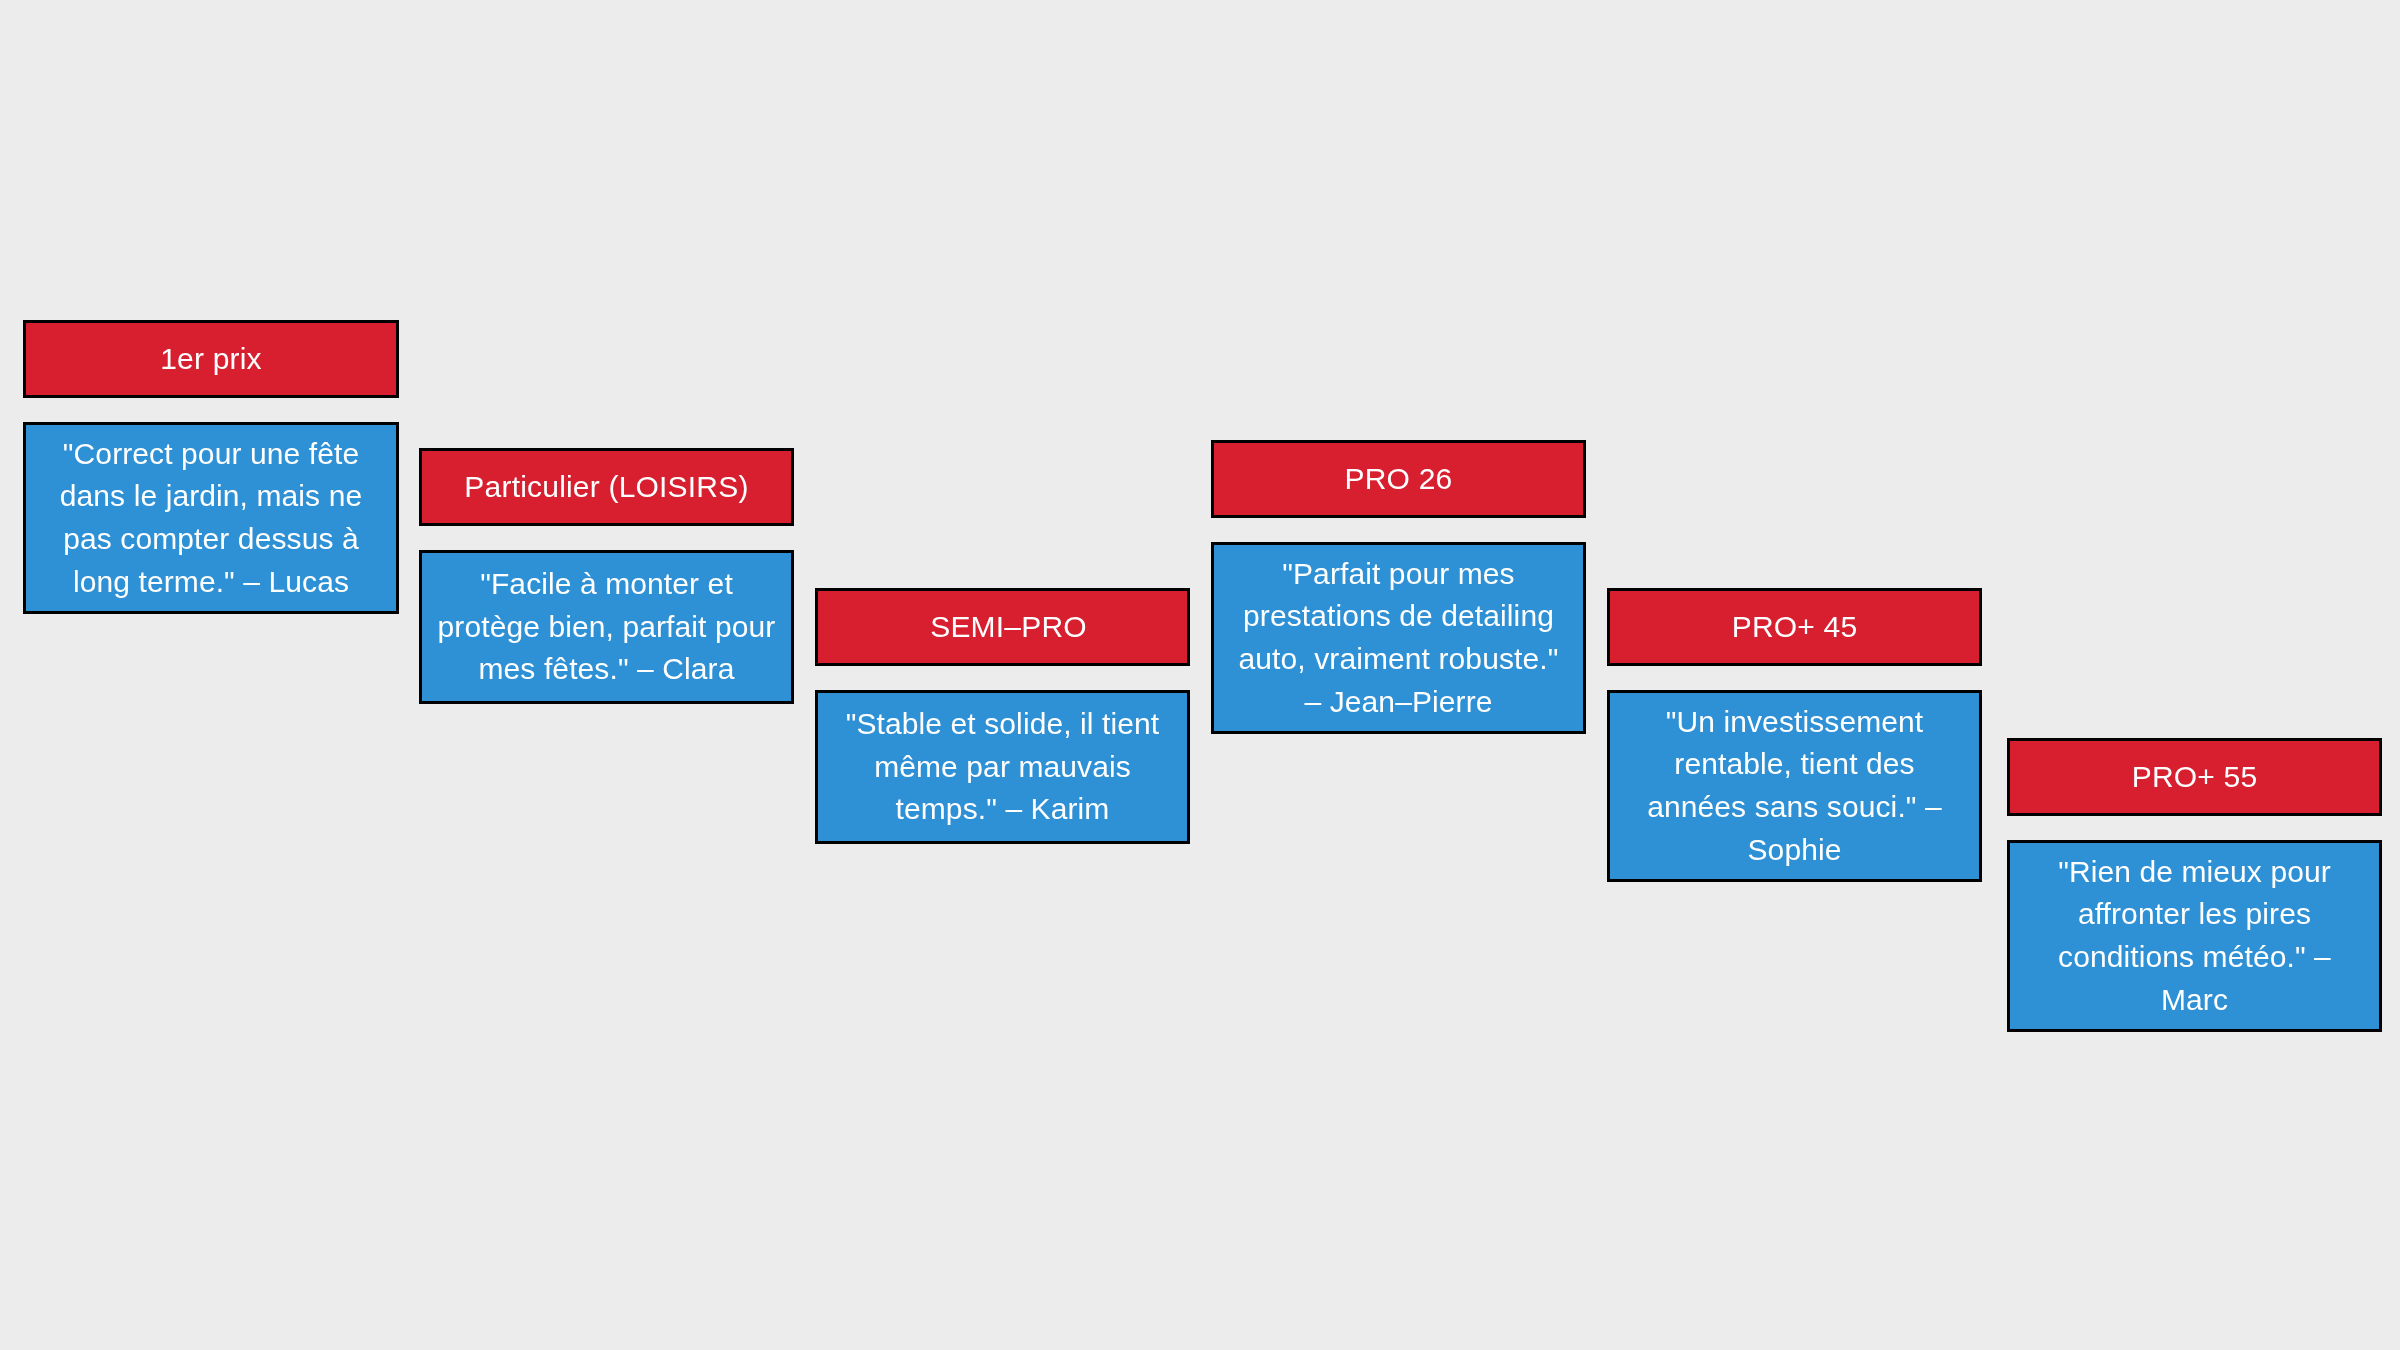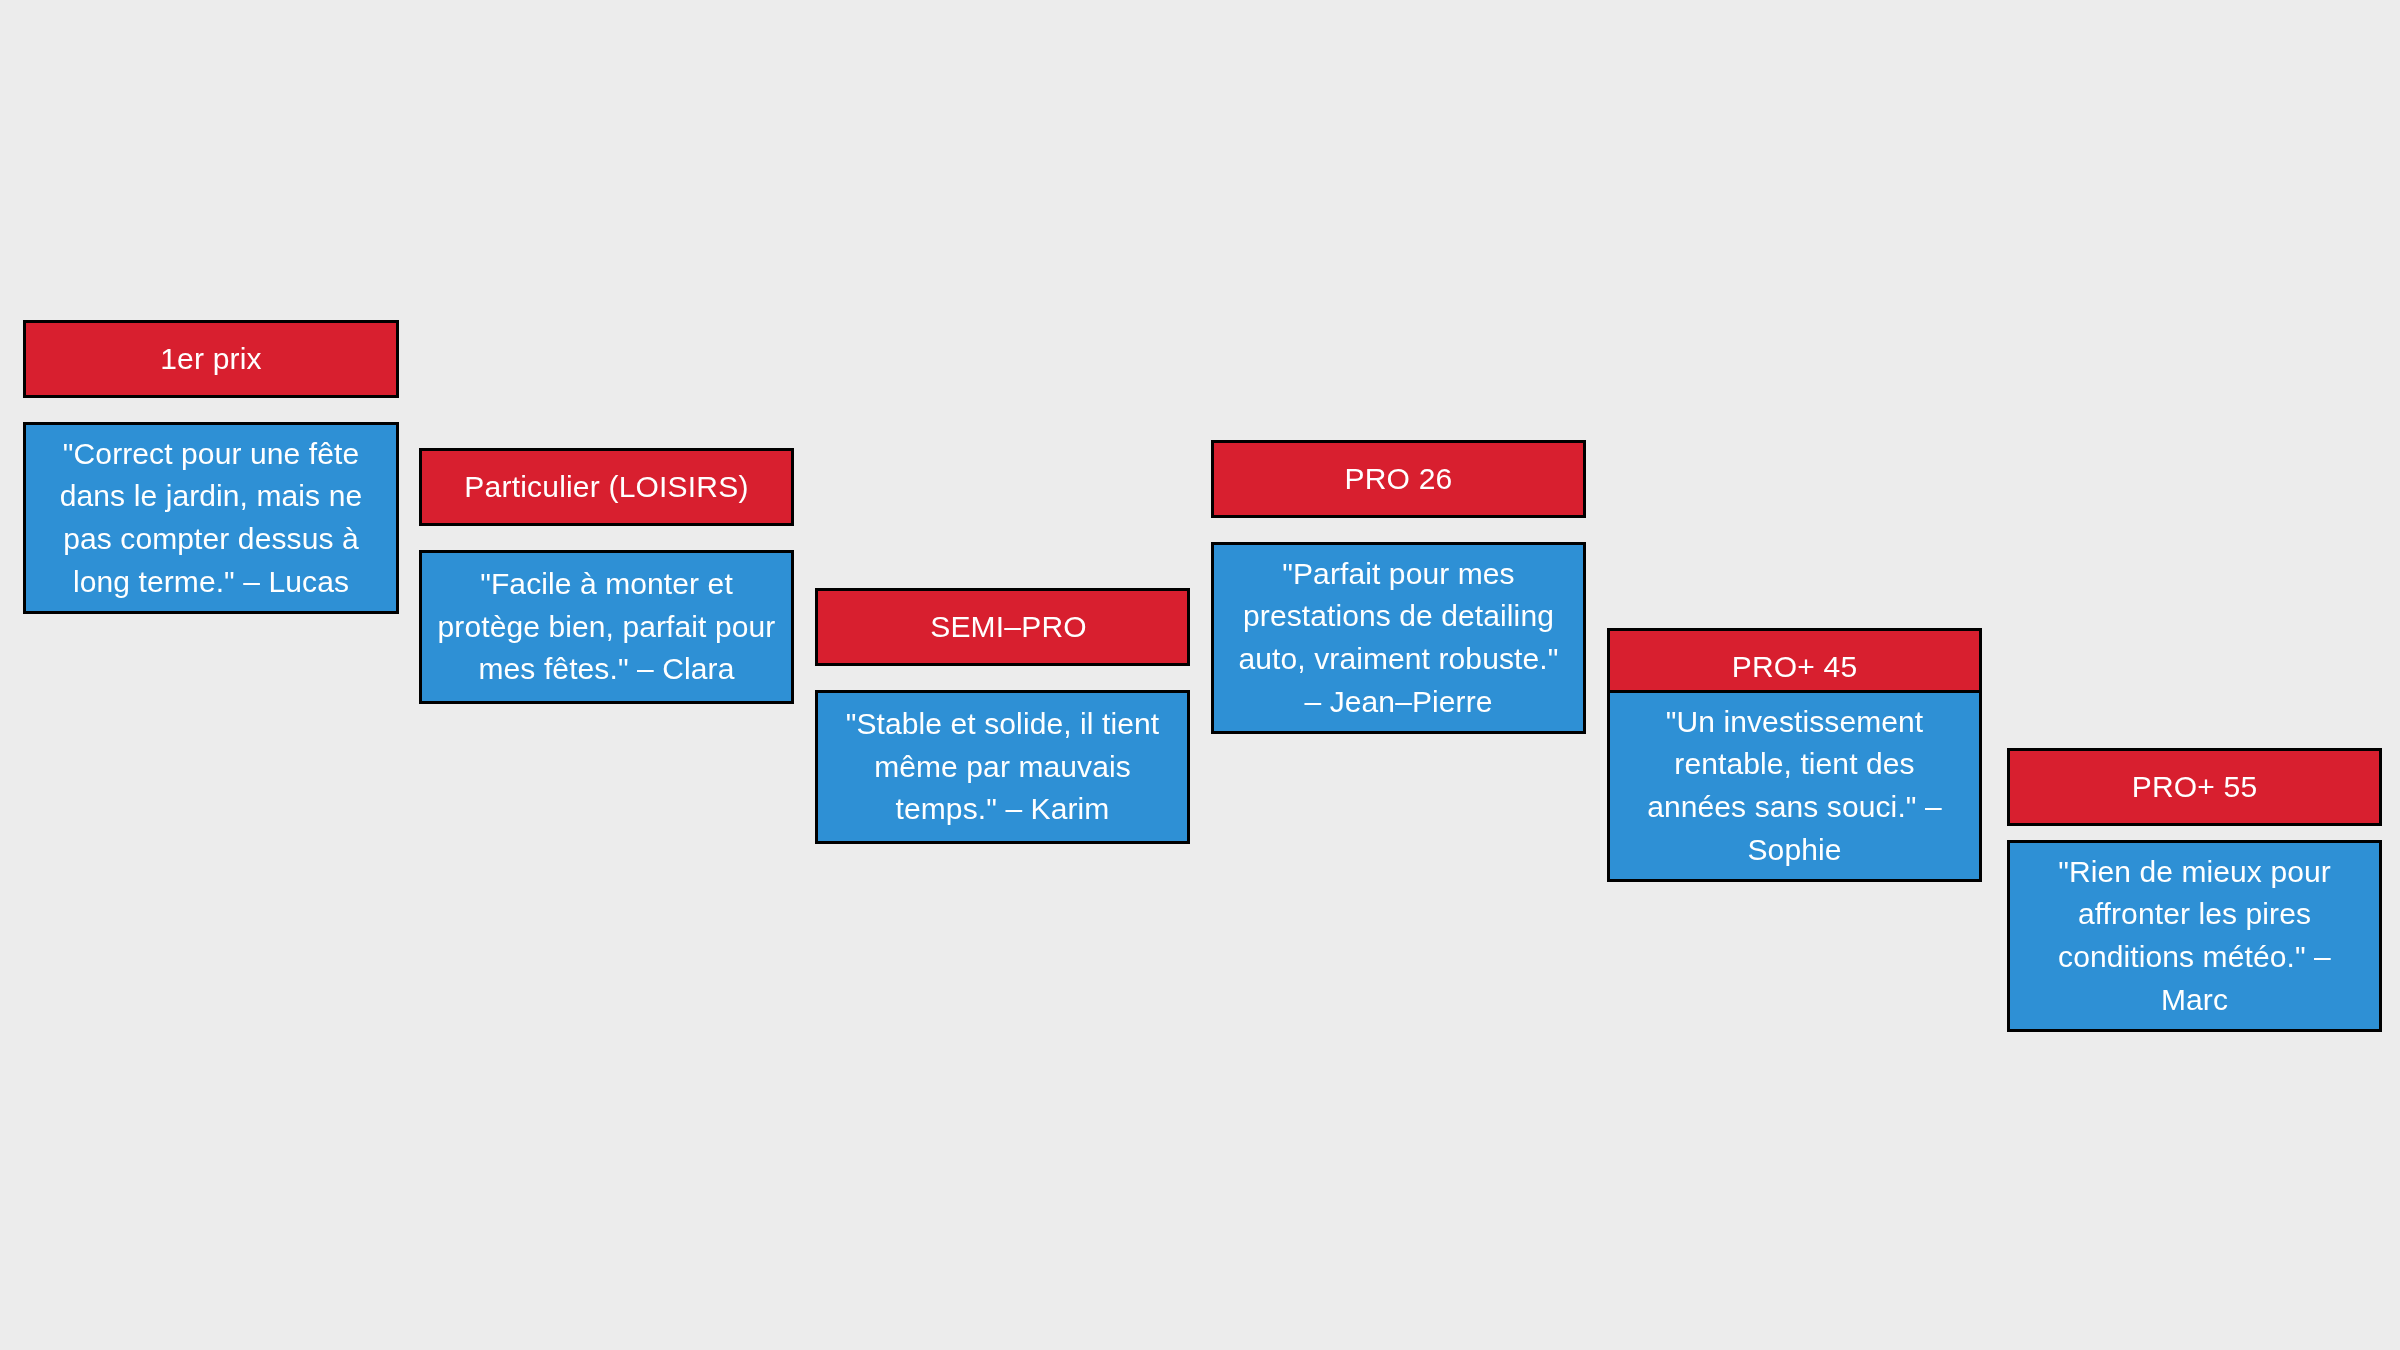--- a/index.html
+++ b/index.html
@@ -88,30 +88,30 @@
   <div class="column">
     <div class="tier-box tier-label" style="left:1211px; top:440px; width:375px; height:78px;">
       <span>PRO 26</span>
     </div>
     <div class="tier-box tier-quote" style="left:1211px; top:542px; width:375px; height:192px;">
       <span>"Parfait pour mes prestations de detailing auto, vraiment robuste." – Jean–Pierre</span>
     </div>
   </div>
 
   <div class="column">
-    <div class="tier-box tier-label" style="left:1607px; top:588px; width:375px; height:78px;margin-top:40px;">
+    <div class="tier-box tier-label" style="left:1607px; top:588px; width:375px; height:78px;">
       <span>PRO+ 45</span>
     </div>
     <div class="tier-box tier-quote" style="left:1607px; top:690px; width:375px; height:192px;">
       <span>"Un investissement rentable, tient des années sans souci." – Sophie</span>
     </div>
   </div>
 
   <div class="column">
-    <div class="tier-box tier-label" style="left:2007px; top:738px; width:375px; height:78px;margin-top:10px;">
+    <div class="tier-box tier-label" style="left:2007px; top:738px; width:375px; height:78px;">
       <span>PRO+ 55</span>
     </div>
     <div class="tier-box tier-quote" style="left:2007px; top:840px; width:375px; height:192px;">
       <span>"Rien de mieux pour affronter les pires conditions météo." – Marc</span>
     </div>
   </div>
 
 </div>
 
 </body></html>

